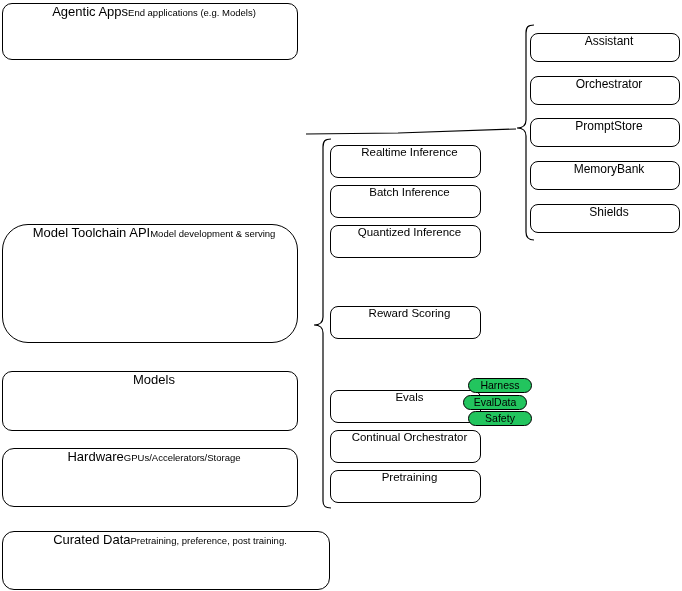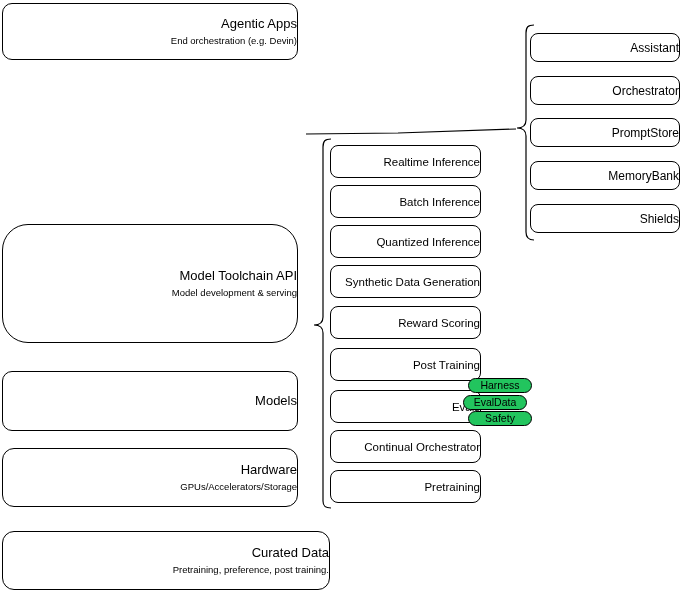--- a/index.html
+++ b/index.html
@@ -22,22 +22,22 @@
     width: 682px;
     height: 591px;
     pointer-events: none;
   }
   .box {
     position: absolute;
     box-sizing: border-box;
     border: 1px solid #000000;
     background: #ffffff;
     display: flex;
-    flex-direction: column;
-    align-items: flex-end;
+    flex-direction: row;
+    align-items: flex-start;
     justify-content: center;
     text-align: center;
     color: #000000;
     padding-left: 8px;
   }
   .box .title {
     font-size: 13px;
     line-height: 16px;
     white-space: nowrap;
   }
@@ -86,21 +86,21 @@
 <div class="canvas">
 
   <svg class="connectors" viewBox="0 0 682 591" xmlns="http://www.w3.org/2000/svg">
     <path d="M 306 134 L 398 133 L 516 129" fill="none" stroke="#000000" stroke-width="1.2"></path>
     <path d="M 534 25 C 528 25 526 27 526 33 L 526 120 C 526 125 524 128 517 128 C 524 128 526 131 526 136 L 526 232 C 526 237 528 240 534 240" fill="none" stroke="#000000" stroke-width="1.2"></path>
     <path d="M 331 139 C 325 139 323 141 323 147 L 323 317 C 323 322 321 325 314 325 C 321 325 323 328 323 333 L 323 501 C 323 506 325 508 331 508" fill="none" stroke="#000000" stroke-width="1.2"></path>
   </svg>
 
   <div class="box" style="left:2px; top:3px; width:296px; height:57px; border-radius:10px;">
     <div class="title">Agentic Apps</div>
-    <div class="subtitle">End orchestration (e.g. Devin)</div>
+    <div class="subtitle">End applications (e.g. Models)</div>
   </div>
 
 
   <div class="box" style="left:2px; top:224px; width:296px; height:119px; border-radius:26px;">
     <div class="title">Model Toolchain API</div>
     <div class="subtitle">Model development &amp; serving</div>
   </div>
 
   <div class="box" style="left:2px; top:371px; width:296px; height:60px; border-radius:10px;">
     <div class="title">Models</div>
@@ -118,28 +118,22 @@
 
   <div class="box mid-box" style="top:145px;">
     <span>Realtime Inference</span>
   </div>
   <div class="box mid-box" style="top:185px;">
     <span>Batch Inference</span>
   </div>
   <div class="box mid-box" style="top:225px;">
     <span>Quantized Inference</span>
   </div>
-  <div class="box mid-box" style="top:265px;">
-    <span>Synthetic Data Generation</span>
-  </div>
   <div class="box mid-box" style="top:306px;">
     <span>Reward Scoring</span>
-  </div>
-  <div class="box mid-box" style="top:348px;">
-    <span>Post Training</span>
   </div>
   <div class="box mid-box" style="top:390px;">
     <span>Evals</span>
   </div>
   <div class="box mid-box" style="top:430px;">
     <span>Continual Orchestrator</span>
   </div>
   <div class="box mid-box" style="top:470px;">
     <span>Pretraining</span>
   </div>

